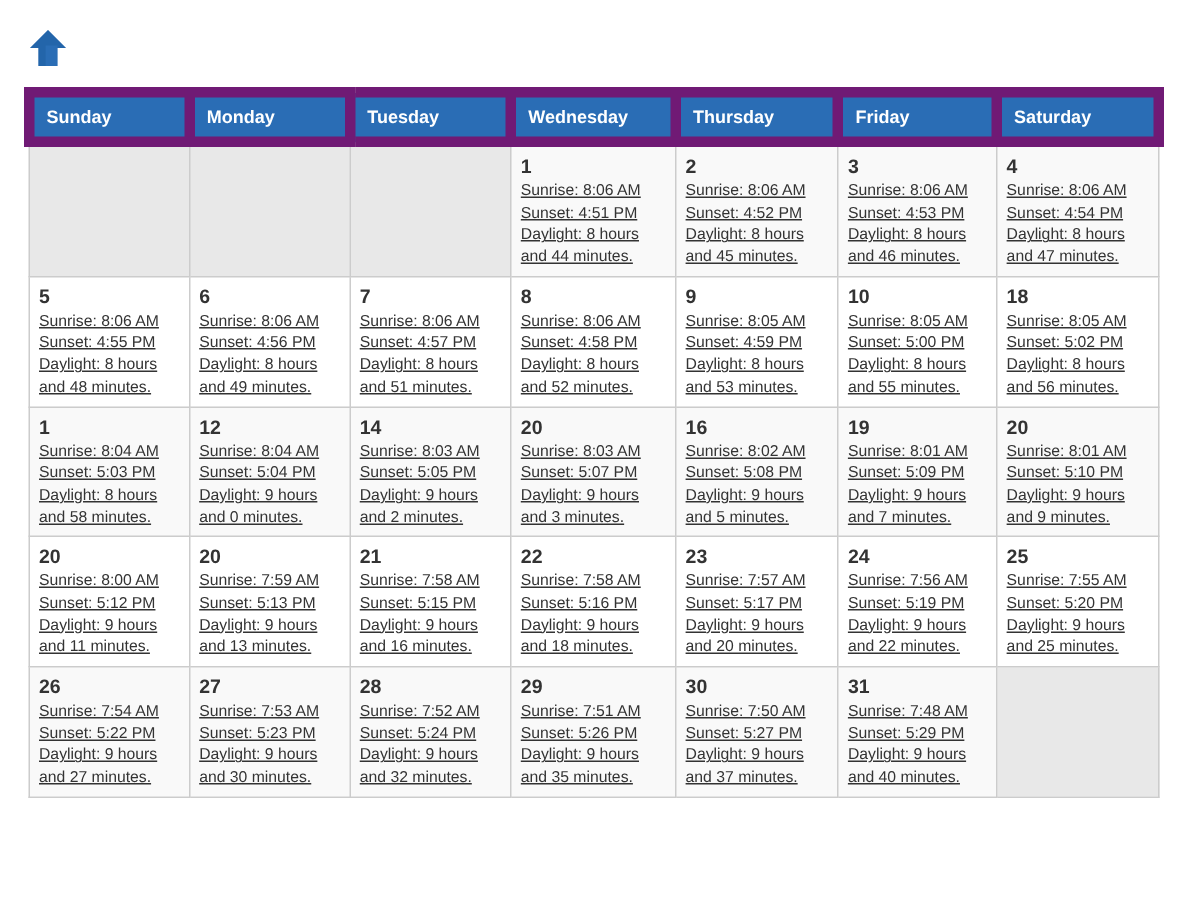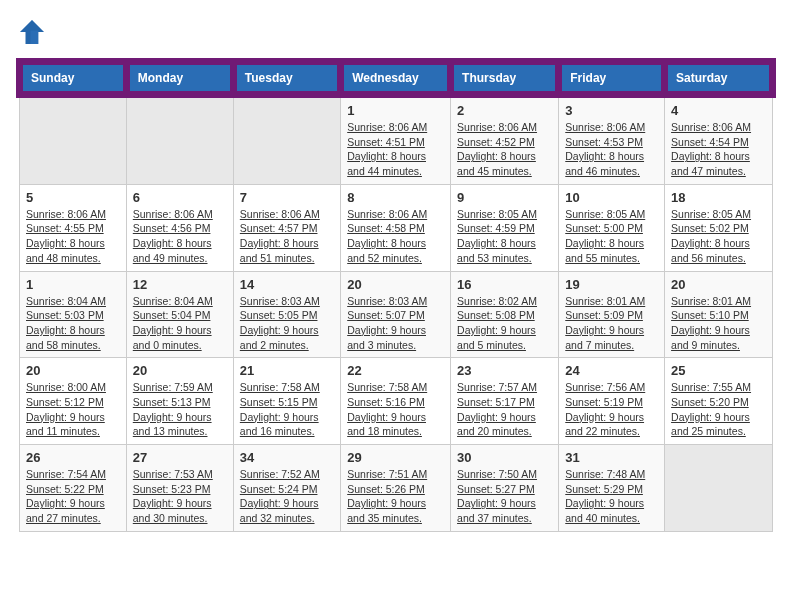--- a/index.html
+++ b/index.html
@@ -235,21 +235,21 @@
       <tr>
         <td>
           <div class="day-number">26</div>
           <div class="day-info">Sunrise: 7:54 AM<br>Sunset: 5:22 PM<br>Daylight: 9 hours and 27 minutes.</div>
         </td>
         <td>
           <div class="day-number">27</div>
           <div class="day-info">Sunrise: 7:53 AM<br>Sunset: 5:23 PM<br>Daylight: 9 hours and 30 minutes.</div>
         </td>
         <td>
-          <div class="day-number">34</div>
+          <div class="day-number">28</div>
           <div class="day-info">Sunrise: 7:52 AM<br>Sunset: 5:24 PM<br>Daylight: 9 hours and 32 minutes.</div>
         </td>
         <td>
           <div class="day-number">29</div>
           <div class="day-info">Sunrise: 7:51 AM<br>Sunset: 5:26 PM<br>Daylight: 9 hours and 35 minutes.</div>
         </td>
         <td>
           <div class="day-number">30</div>
           <div class="day-info">Sunrise: 7:50 AM<br>Sunset: 5:27 PM<br>Daylight: 9 hours and 37 minutes.</div>
         </td>

